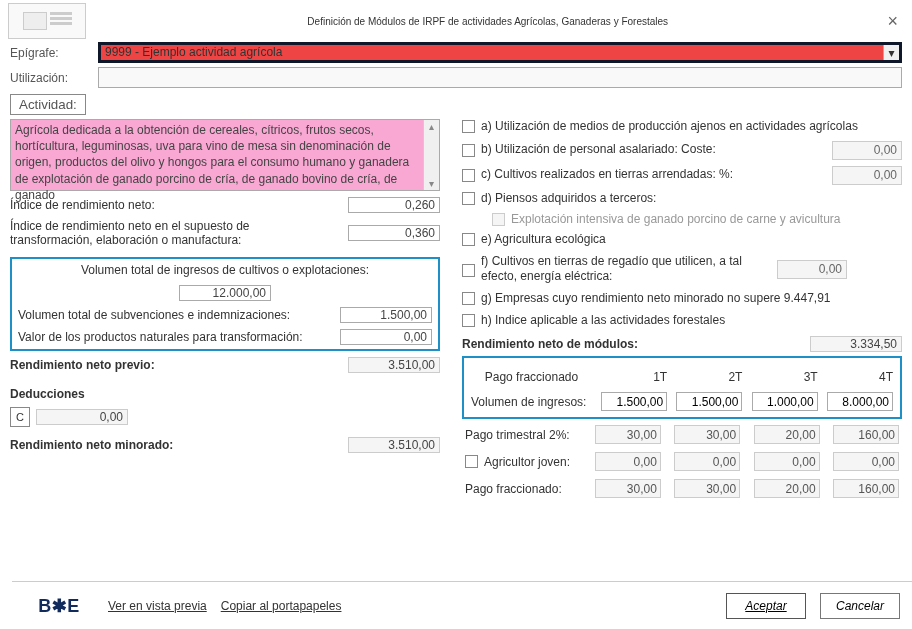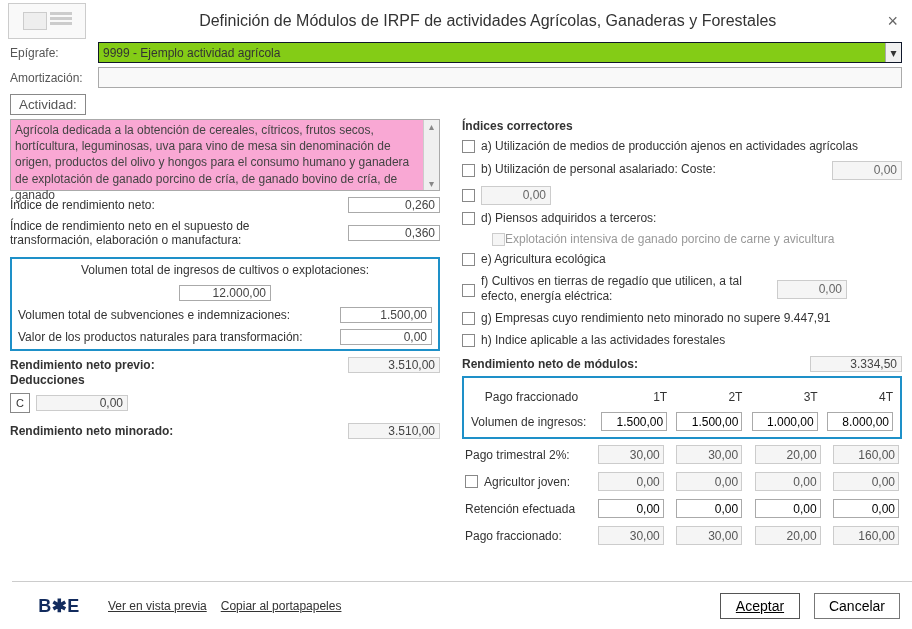--- a/index.html
+++ b/index.html
@@ -36,42 +36,41 @@
   }
   .mini-img {
     width: 24px; height: 18px; border: 1px solid #ccc; background: #eee;
     position: relative;
   }
   .mini-lines { display:flex; flex-direction:column; gap:2px; }
   .mini-line { width:22px; height:3px; background:#ccc; }
   .titlebar-title {
     flex: 1;
     text-align: center;
-    font-size: 16px;
+    font-size: 10px;
     color: #333;
   }
   .close-x {
     font-size: 18px;
     color: #666;
     cursor: pointer;
     padding: 0 6px;
     line-height: 1;
   }
   .content {
     padding: 0 10px;
   }
   .row { display: flex; align-items: center; margin-bottom: 4px; gap: 2px; }
   .label { color: #555; }
   .combo {
     flex: 1;
     height: 21px;
-    border: 1px solid #0f172a;
-    background: #84cc16;
-    display: flex;
-    align-items: center;
+    border: 3px solid #0f172a;
+    background: #ef4444;
+    display: flex;
     padding: 0 4px;
     position: relative;
   }
   .combo-arrow {
     position: absolute;
     right: 0; top: 0;
     width: 16px; height: 100%;
     border-left: 1px solid #aaa;
     display: flex; align-items: center; justify-content: center;
     background: #f0f0f0;
@@ -137,20 +136,21 @@
   .num-input.ro { background: #f5f5f5; border-color:#ccc; }
   .highlight-box {
     border: 2px solid #1e90c8;
     padding: 4px 6px;
     margin-top: 10px;
   }
   .bold { font-weight: 600; color: #333; }
   .section-head {
     font-weight: 600;
     color: #333;
+    margin-top: 14px;
     margin-bottom: 6px;
   }
   .checkbox-row {
     display: flex;
     align-items: center;
     gap: 6px;
     margin-bottom: 6px;
     font-size: 12px;
   }
   .checkbox-row.sub {
@@ -235,30 +235,31 @@
     cursor: pointer;
   }
   .footer-spacer { flex: 1; }
   .btn {
     min-width: 80px;
     height: 26px;
     border: 1px solid #777;
     background: #fff;
     cursor: pointer;
     padding: 0 14px;
-    font-size: 14px;
+    font-size: 12px;
+    font-style: italic;
   }
   .btn.primary {
     border: 1px solid #555;
     text-decoration: underline;
   }
   .indent-sub {
     margin-left: 30px;
     color:#999;
-    display:flex; align-items:center; 
+    display:flex; align-items:center; gap:6px;
     margin-bottom:6px;
   }
   .flex-align { display:flex; align-items:center; }
   .table-cb-cell { display:flex; align-items:center; gap:6px; }
 </style>
 </head>
 <body>
 
 <div class="titlebar">
   <div class="titlebar-icon">
@@ -279,21 +280,21 @@
 
   <div class="row">
     <span class="label" style="width:86px;">Epígrafe:</span>
     <div class="combo">
       <span>9999 - Ejemplo actividad agrícola</span>
       <div class="combo-arrow">▾</div>
     </div>
   </div>
 
   <div class="row">
-    <span class="label" style="width:86px;">Amortización:</span>
+    <span class="label" style="width:86px;">Utilización:</span>
     <div class="textfield-long"></div>
   </div>
 
   <div style="margin-top:4px;">
     <button class="btn-inline">Actividad:</button>
   </div>
 
   <div class="columns">
 
     <div class="col-left">
@@ -344,33 +345,33 @@
         </div>
       </div>
 
       <div class="field-row" style="margin-top:10px;">
         <span class="bold">Rendimiento neto minorado:</span>
         <input class="num-input ro" readonly="" value="3.510,00" style="">
       </div>
     </div>
 
     <div class="col-right">
-      <div class="section-head" style="margin-top:0;">Índices correctores</div>
 
       <div class="checkbox-row">
         <div class="cb"></div>
         <label>a) Utilización de medios de producción ajenos en actividades agrícolas</label>
       </div>
       <div class="checkbox-row">
         <div class="cb"></div>
         <label>b) Utilización de personal asalariado: Coste:</label>
         <input class="small-num" readonly="" value="0,00" style="">
       </div>
       <div class="checkbox-row">
         <div class="cb"></div>
+        <label>c) Cultivos realizados en tierras arrendadas: %:</label>
         <input class="small-num" readonly="" value="0,00" style="">
       </div>
       <div class="checkbox-row">
         <div class="cb"></div>
         <label>d) Piensos adquiridos a terceros:</label>
       </div>
       <div class="indent-sub">
         <div class="cb disabled"></div>
         <span>Explotación intensiva de ganado porcino de carne y avicultura</span>
       </div>
@@ -433,27 +434,20 @@
               <div class="cb"></div>
               <span>Agricultor joven:</span>
             </div>
           </td>
           <td><input class="table-input ro" readonly="" value="0,00" style=""></td>
           <td><input class="table-input ro" readonly="" value="0,00" style=""></td>
           <td><input class="table-input ro" readonly="" value="0,00" style=""></td>
           <td><input class="table-input ro" readonly="" value="0,00" style=""></td>
         </tr>
         <tr>
-          <td>Retención efectuada</td>
-          <td><input class="table-input" value="0,00" style=""></td>
-          <td><input class="table-input" value="0,00" style=""></td>
-          <td><input class="table-input" value="0,00" style=""></td>
-          <td><input class="table-input" value="0,00" style=""></td>
-        </tr>
-        <tr>
           <td>Pago fraccionado:</td>
           <td><input class="table-input ro" readonly="" value="30,00" style=""></td>
           <td><input class="table-input ro" readonly="" value="30,00" style=""></td>
           <td><input class="table-input ro" readonly="" value="20,00" style=""></td>
           <td><input class="table-input ro" readonly="" value="160,00" style=""></td>
         </tr>
       </tbody>
         </table>
 
     </div>

